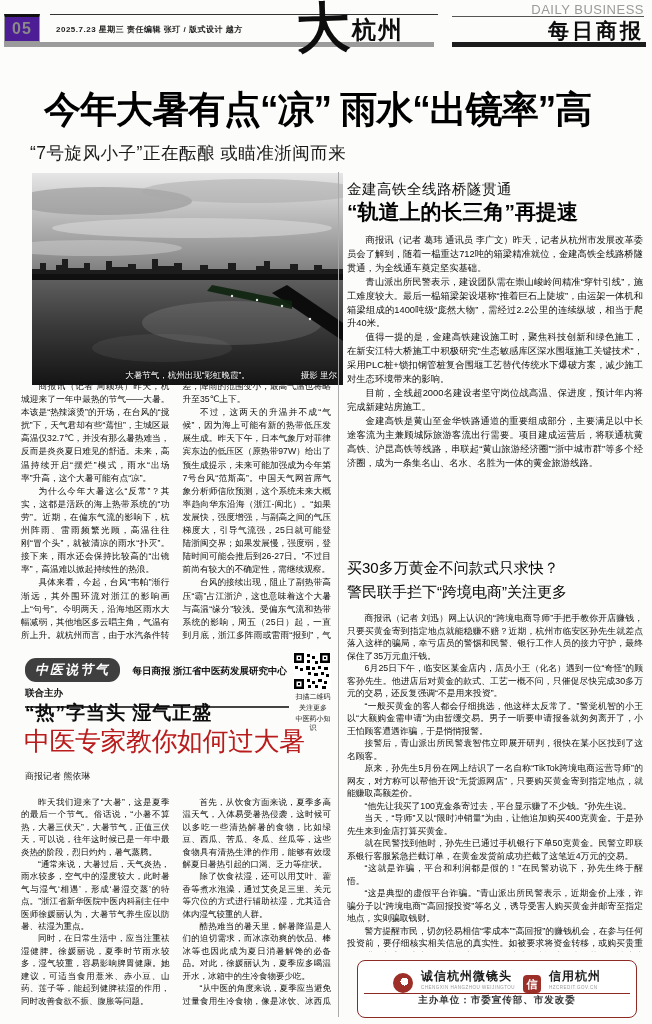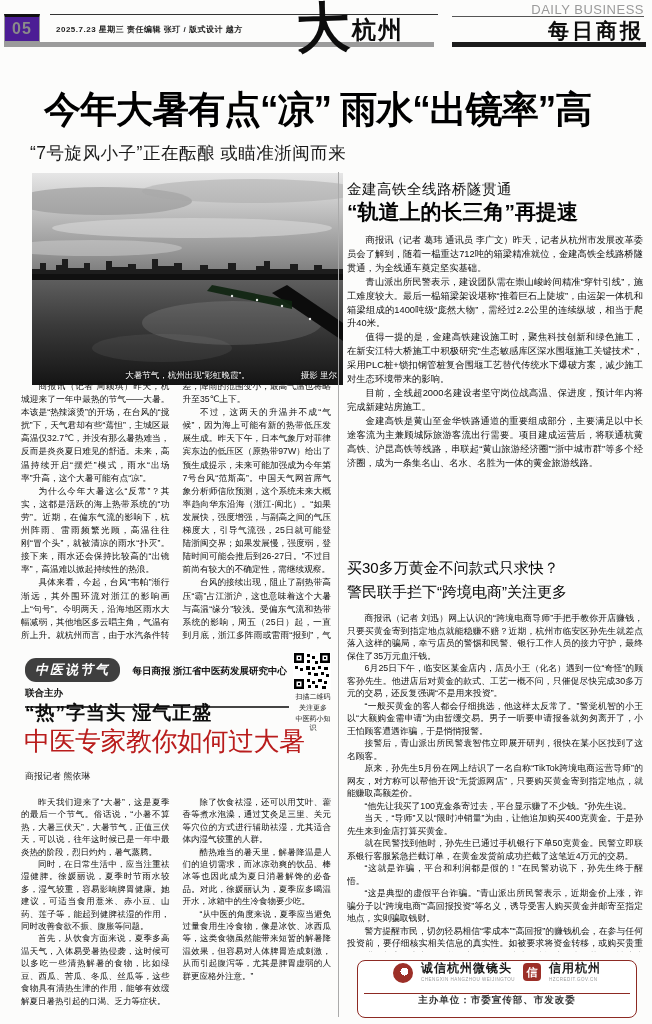--- a/index.html
+++ b/index.html
@@ -55,21 +55,21 @@
   .rail-headline{position:absolute;left:0;top:26px;margin:0;font-size:21px;font-weight:900;color:#050505;}
   .rail-body{position:absolute;left:0;top:62px;width:296px;height:306px;
              font-size:9.3px;line-height:13.9px;overflow:hidden;}
   .gold-headline{position:absolute;left:0;top:384px;margin:0;font-size:15px;line-height:24px;
                  font-weight:400;color:#050505;}
   .gold-body{position:absolute;left:0;top:440px;width:296px;height:340px;
              font-size:8.8px;line-height:12.5px;overflow:hidden;}
   
   .footer-box{position:absolute;left:10px;top:788px;width:278px;height:56px;
               border:1.5px solid #8d2a23;border-radius:8px;background:#fff;}
-  .logos-row{display:flex;align-items:flex-start;justify-content:center;gap:8px;height:30px;margin-top:2px;}
+  .logos-row{display:flex;align-items:flex-end;justify-content:center;gap:8px;height:30px;margin-top:2px;}
   .logo1-icon{width:20px;height:20px;border-radius:50%;border:3px solid #9c2f28;box-sizing:border-box;
               background:radial-gradient(circle at 60% 40%, #fff 0 4px, #9c2f28 4px);}
   .logo2-icon{width:18px;height:18px;border-radius:4px;background:#9c2f28;color:#fff;font-size:11px;
               font-weight:bold;text-align:center;line-height:18px;}
   .logo-text{display:flex;flex-direction:column;line-height:11px;}
   .logo-cn{font-size:12px;font-weight:900;color:#1a1a1a;letter-spacing:1px;}
   .logo-sub{font-size:4.5px;color:#999;letter-spacing:.5px;}
   .organizer-row{border-top:1px solid #8d2a23;margin:0 6px;text-align:center;
                  font-size:9.5px;font-weight:bold;color:#333;letter-spacing:1px;}
 </style>
@@ -185,20 +185,21 @@
         <p>关注更多</p>
         <p>中医药小知识</p>
       </div>
   </div>
 
   <div class="tcm-kicker">“热”字当头 湿气正盛</div>
   <h3 class="tcm-headline">中医专家教你如何过大暑</h3>
   <div class="tcm-byline">商报记者 熊依琳</div>
   <div class="tcm-body cols body-text">
       <p>昨天我们迎来了“大暑”，这是夏季的最后一个节气。俗话说，“小暑不算热，大暑三伏天”，大暑节气，正值三伏天，可以说，往年这时候已是一年中最炎热的阶段，烈日灼灼，暑气蒸腾。</p>
+      <p>“通常来说，大暑过后，天气炎热，雨水较多，空气中的湿度较大，此时暑气与湿气‘相遇’，形成‘暑湿交蒸’的特点。”浙江省新华医院中医内科副主任中医师徐媛丽认为，大暑节气养生应以防暑、祛湿为重点。</p>
       <p>同时，在日常生活中，应当注重祛湿健脾。徐媛丽说，夏季时节雨水较多，湿气较重，容易影响脾胃健康。她建议，可适当食用薏米、赤小豆、山药、莲子等，能起到健脾祛湿的作用，同时改善食欲不振、腹胀等问题。</p>
       <p>首先，从饮食方面来说，夏季多高温天气，入体易受暑热侵袭，这时候可以多吃一些清热解暑的食物，比如绿豆、西瓜、苦瓜、冬瓜、丝瓜等，这些食物具有清热生津的作用，能够有效缓解夏日暑热引起的口渴、乏力等症状。</p>
       <p>除了饮食祛湿，还可以用艾叶、藿香等煮水泡澡，通过艾灸足三里、关元等穴位的方式进行辅助祛湿，尤其适合体内湿气较重的人群。</p>
       <p>酷热难当的暑天里，解暑降温是人们的迫切需求，而冰凉劲爽的饮品、棒冰等也因此成为夏日消暑解馋的必备品。对此，徐媛丽认为，夏季应多喝温开水，冰箱中的生冷食物要少吃。</p>
       <p>“从中医的角度来说，夏季应当避免过量食用生冷食物，像是冰饮、冰西瓜等，这类食物虽然能带来短暂的解暑降温效果，但容易对人体脾胃造成刺激，从而引起腹泻等，尤其是脾胃虚弱的人群更应格外注意。”</p>
     </div>
 
   <div class="divider-v"></div>
 
   <div class="rightcol">

